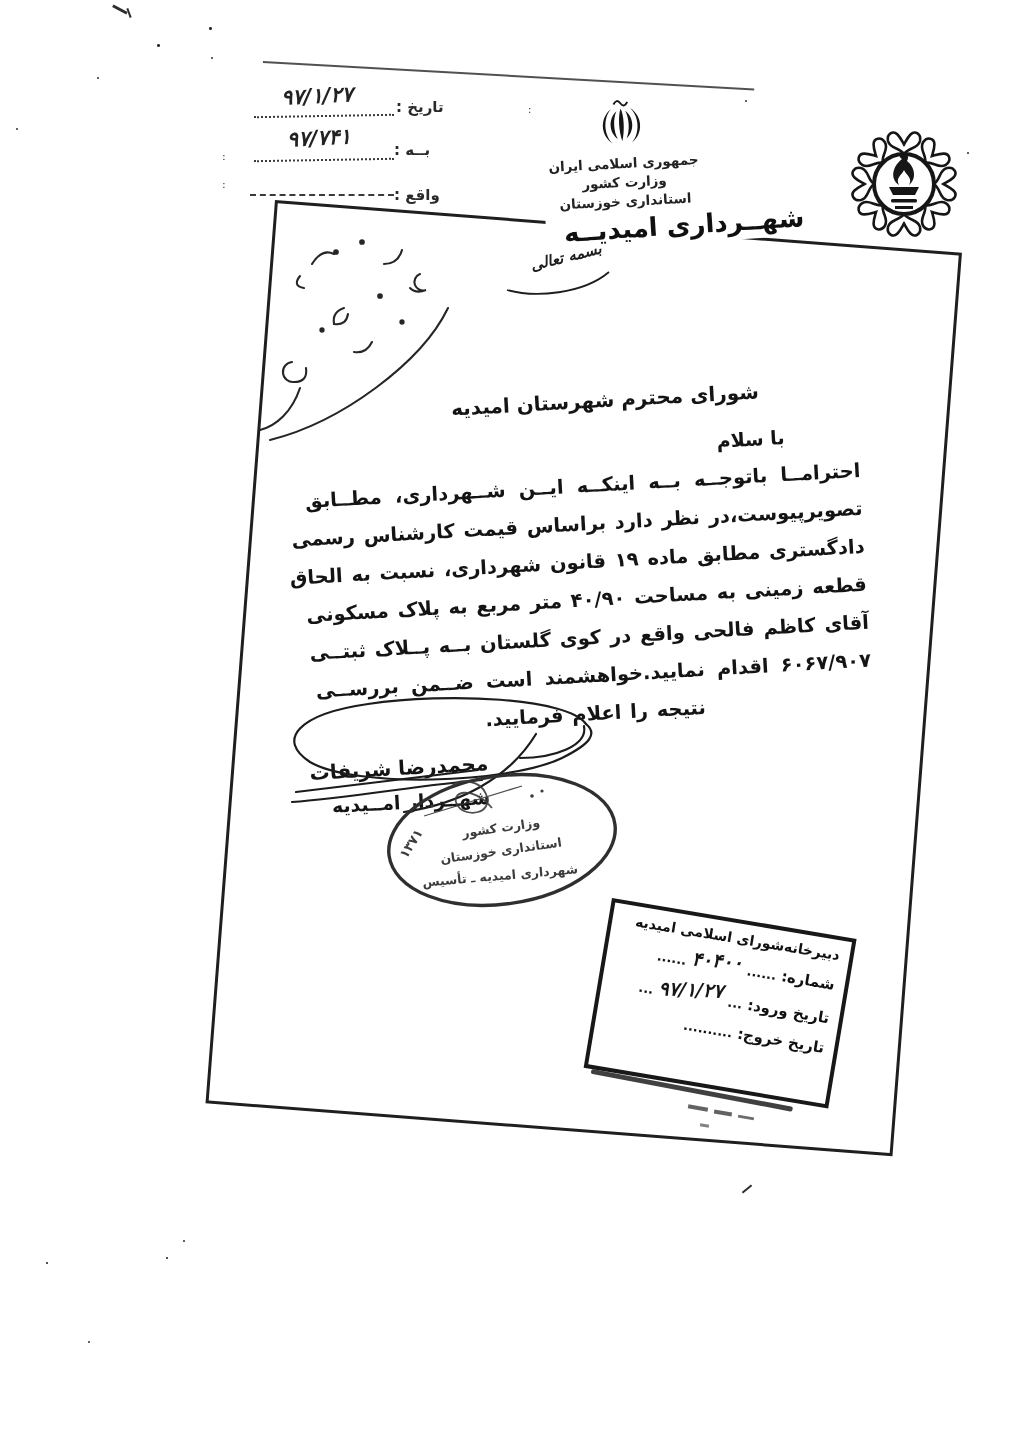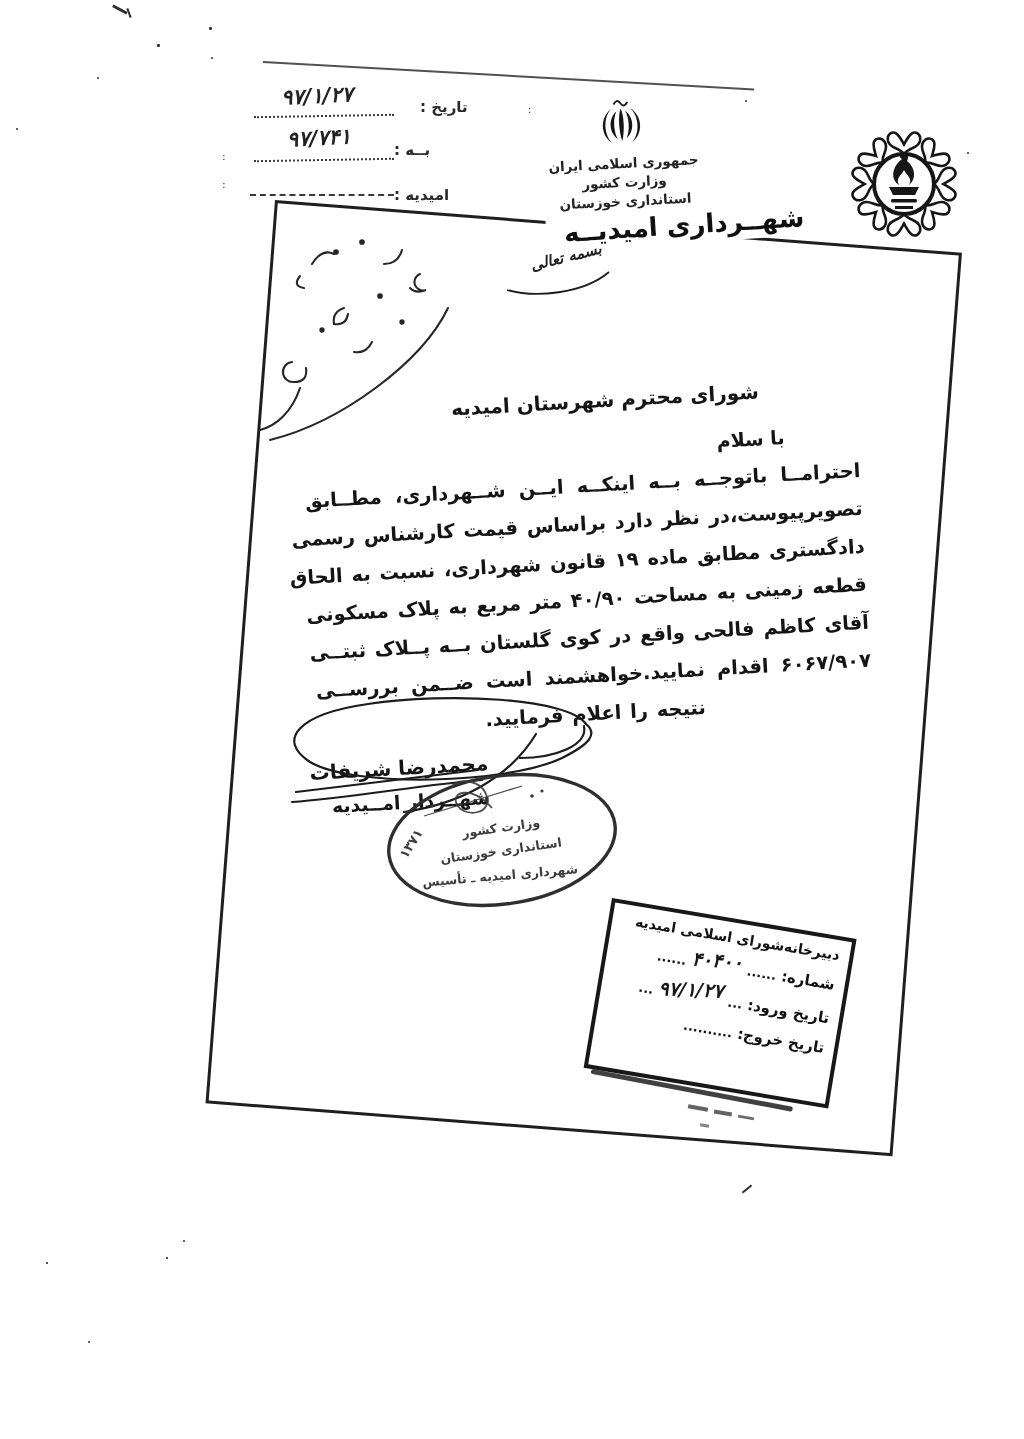--- a/index.html
+++ b/index.html
@@ -49,28 +49,28 @@
   .dashspeck{position:absolute;background:#2f2f2f;}
   svg{display:block;}
 </style>
 </head>
 <body>
 
 <div class="abs" style="left:263px;top:61px;width:492px;height:2px;background:#333;transform:rotate(3.2deg);transform-origin:left top;opacity:.85;"></div>
 
 <div class="abs meta-value" style="left:256px;top:84px;width:122px;">۹۷/۱/۲۷</div>
 <div class="abs meta-line" style="left:254px;top:114px;width:140px;transform:rotate(-1deg);"></div>
-<div class="abs meta-label" style="left:420px;top:98px;width:58px;">تاریخ :</div>
+<div class="abs meta-label" style="left:396px;top:98px;width:58px;">تاریخ :</div>
 
 <div class="abs meta-value" style="left:256px;top:126px;width:126px;">۹۷/۷۴۱</div>
 <div class="abs meta-line" style="left:254px;top:158px;width:140px;transform:rotate(-1deg);"></div>
 <div class="abs meta-label" style="left:394px;top:141px;width:62px;">بــه :</div>
 
 <div class="abs meta-line" style="left:250px;top:193px;width:144px;border-bottom-style:dashed;"></div>
-<div class="abs meta-label" style="left:394px;top:186px;width:64px;">امیدیه :</div>
+<div class="abs meta-label" style="left:394px;top:186px;width:64px;">واقع :</div>
 
 <div class="abs nat" style="left:538px;top:98px;">
   <span style="display:inline-block;">
     <svg width="54" height="52" viewBox="0 0 60 60" style="margin:0 auto;">
       <g fill="#161616">
         <path d="M30 12 C26.5 20 26.5 38 30 50 C33.5 38 33.5 20 30 12 Z"></path>
         <path d="M25 15 C15 23 15 39 25 47 C20.5 39 20.5 23 25 15 Z"></path>
         <path d="M35 15 C45 23 45 39 35 47 C39.5 39 39.5 23 35 15 Z"></path>
         <path d="M19 12 C5 22 5 42 19 52 C9 42 9 22 19 12 Z"></path>
         <path d="M41 12 C55 22 55 42 41 52 C51 42 51 22 41 12 Z"></path>

